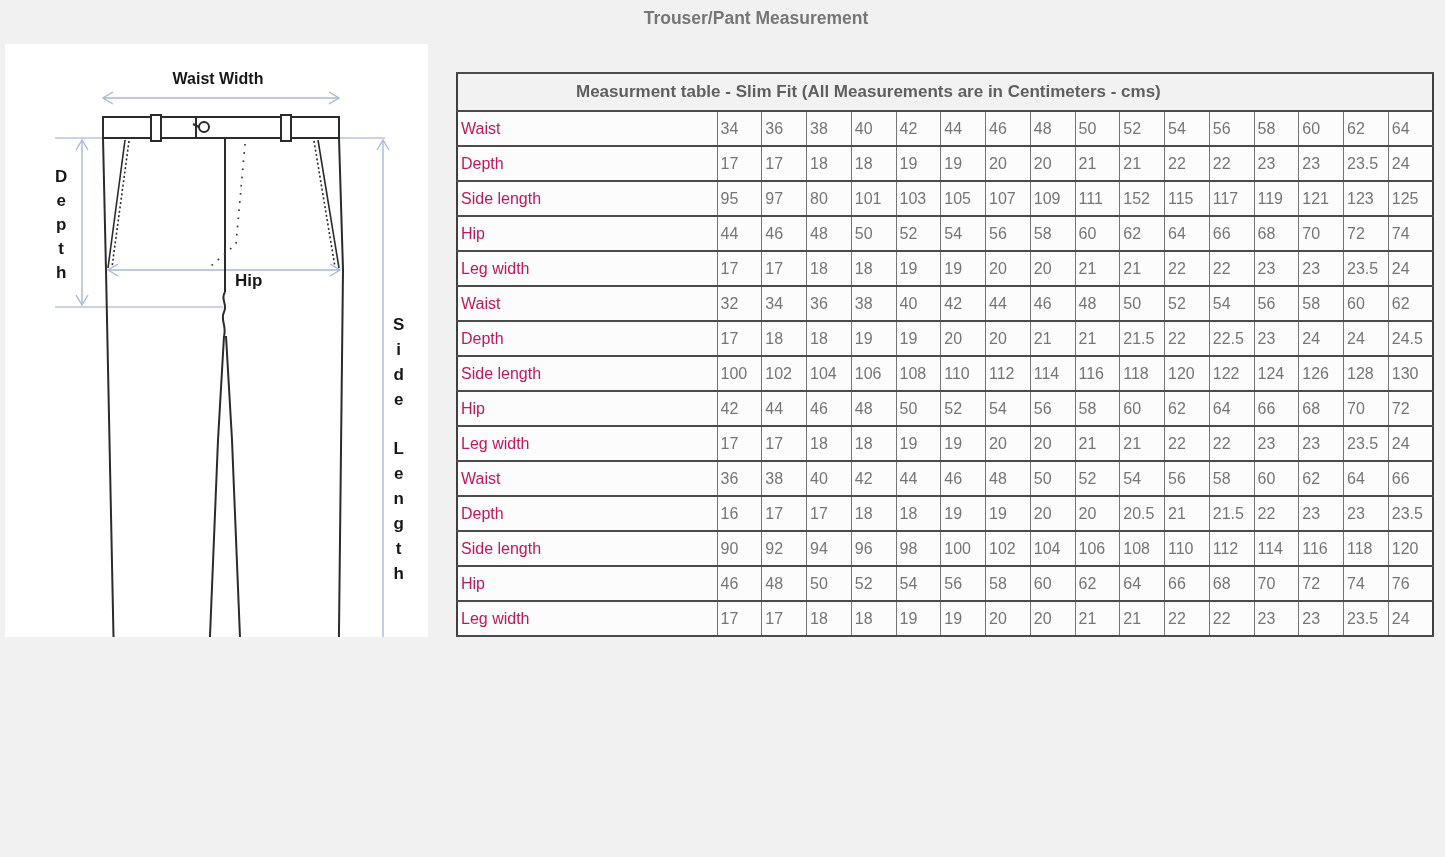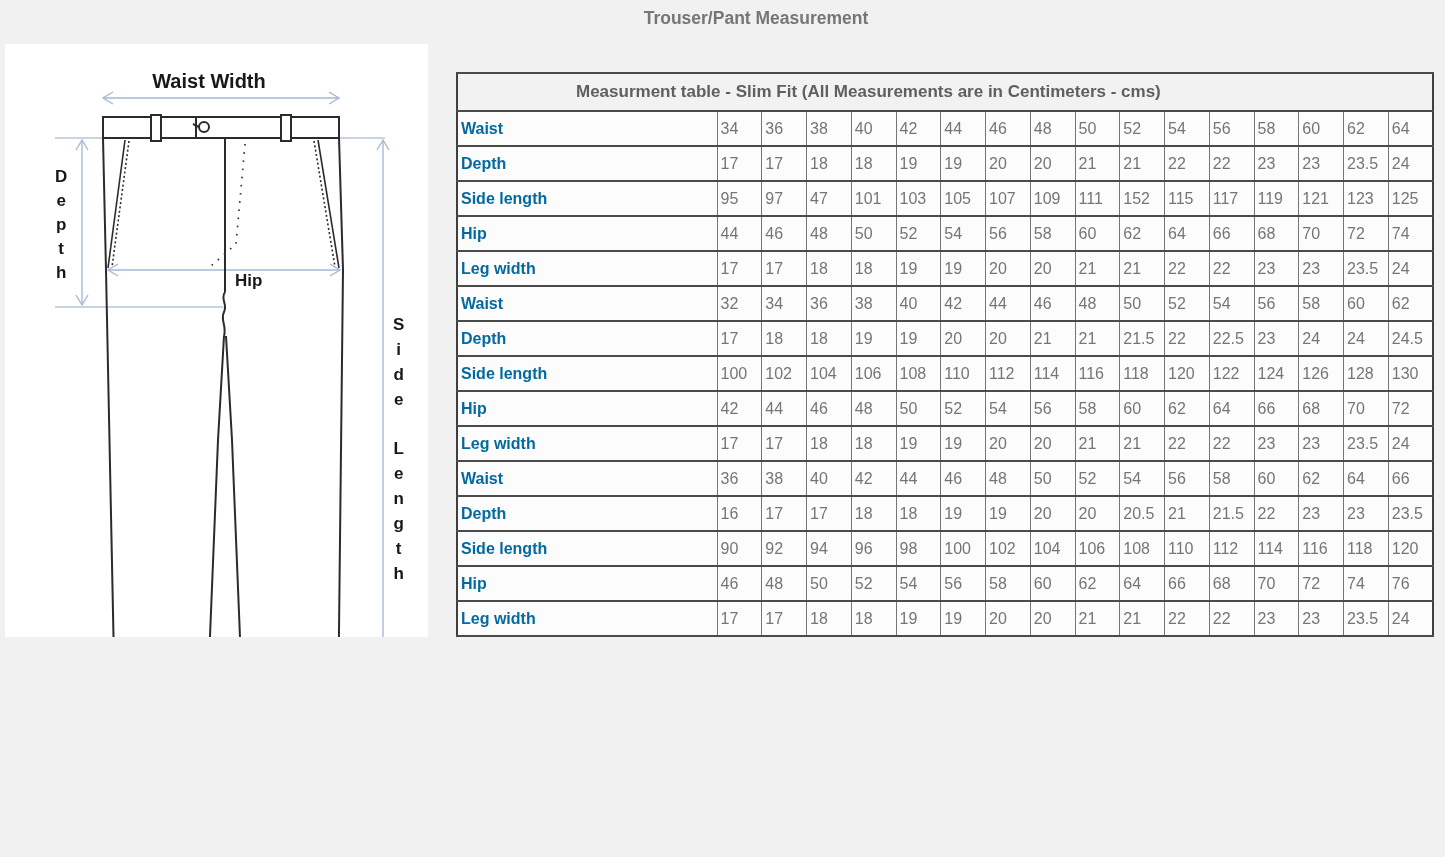--- a/index.html
+++ b/index.html
@@ -4,40 +4,40 @@
 <style>
   html,body{margin:0;padding:0;background:#f1f1f2;}
   .page{position:relative;width:1445px;height:637px;background:#f1f1f2;overflow:hidden;
         font-family:"Liberation Sans","DejaVu Sans",sans-serif;}
   .page-title{position:absolute;top:8px;left:0;width:1512px;text-align:center;
               font-size:17.5px;font-weight:bold;color:#767676;}
   
   .diagram-panel{position:absolute;left:5px;top:44px;width:423px;height:813px;background:#ffffff;}
   .diagram-panel svg{position:absolute;left:0;top:0;}
   .dlabel{position:absolute;color:#181818;font-weight:bold;white-space:nowrap;}
-  .lbl-waist{left:86px;top:26px;width:236px;text-align:center;font-size:20px;}
+  .lbl-waist{left:95px;top:26px;width:236px;text-align:center;font-size:16px;}
   .lbl-hip{left:230px;top:227px;font-size:17px;}
   .lbl-legw{left:242px;top:783px;width:90px;text-align:center;font-size:18px;}
   .vtext{display:flex;flex-direction:column;align-items:center;font-size:17px;line-height:17px;}
   .lbl-depth{left:50px;top:124px;gap:7px;}
   .lbl-side{left:388px;top:272px;gap:8px;}
   .vgap{height:16px;}
   
   .mtable{position:absolute;left:456px;top:72px;width:978px;border-collapse:collapse;
           table-layout:fixed;background:#fcfcfc;border:2px solid #3f3f3f;}
   .mtable td{height:33px;padding:0 0 0 3px;font-size:16px;color:#757575;
              border-left:1px solid #757575;border-right:1px solid #757575;
              border-top:2px solid #4b4b4b;border-bottom:2px solid #4b4b4b;
              overflow:hidden;white-space:nowrap;}
   .mtable td.ttl{height:36px;background:#f2f2f2;color:#5f5f5f;font-weight:bold;
                  font-size:17px;text-align:left;padding-left:118px;}
   .mtable tr.hdr td{background:#a9a9a9;color:#7e7e7e;font-weight:bold;text-align:center;
                     padding:0;font-size:15.5px;
                     border-left:2px solid #4b4b4b;border-right:2px solid #4b4b4b;}
-  .mtable td.lbl{font-weight:bold;color:#0369a1;}
+  .mtable td.lbl{font-weight:normal;color:#be185d;}
 </style>
 </head>
 <body>
 
 <div class="page">
 
   <div class="page-title">Trouser/Pant Measurement</div>
 
   <div class="diagram-panel">
     <svg width="423" height="813" viewBox="0 0 423 813">
@@ -174,21 +174,21 @@
           <td>22</td>
           <td>23</td>
           <td>23</td>
           <td>23.5</td>
           <td>24</td>
         </tr>
         <tr>
           <td class="lbl">Side length</td>
           <td>95</td>
           <td>97</td>
-          <td>47</td>
+          <td>80</td>
           <td>101</td>
           <td>103</td>
           <td>105</td>
           <td>107</td>
           <td>109</td>
           <td>111</td>
           <td>152</td>
           <td>115</td>
           <td>117</td>
           <td>119</td>

